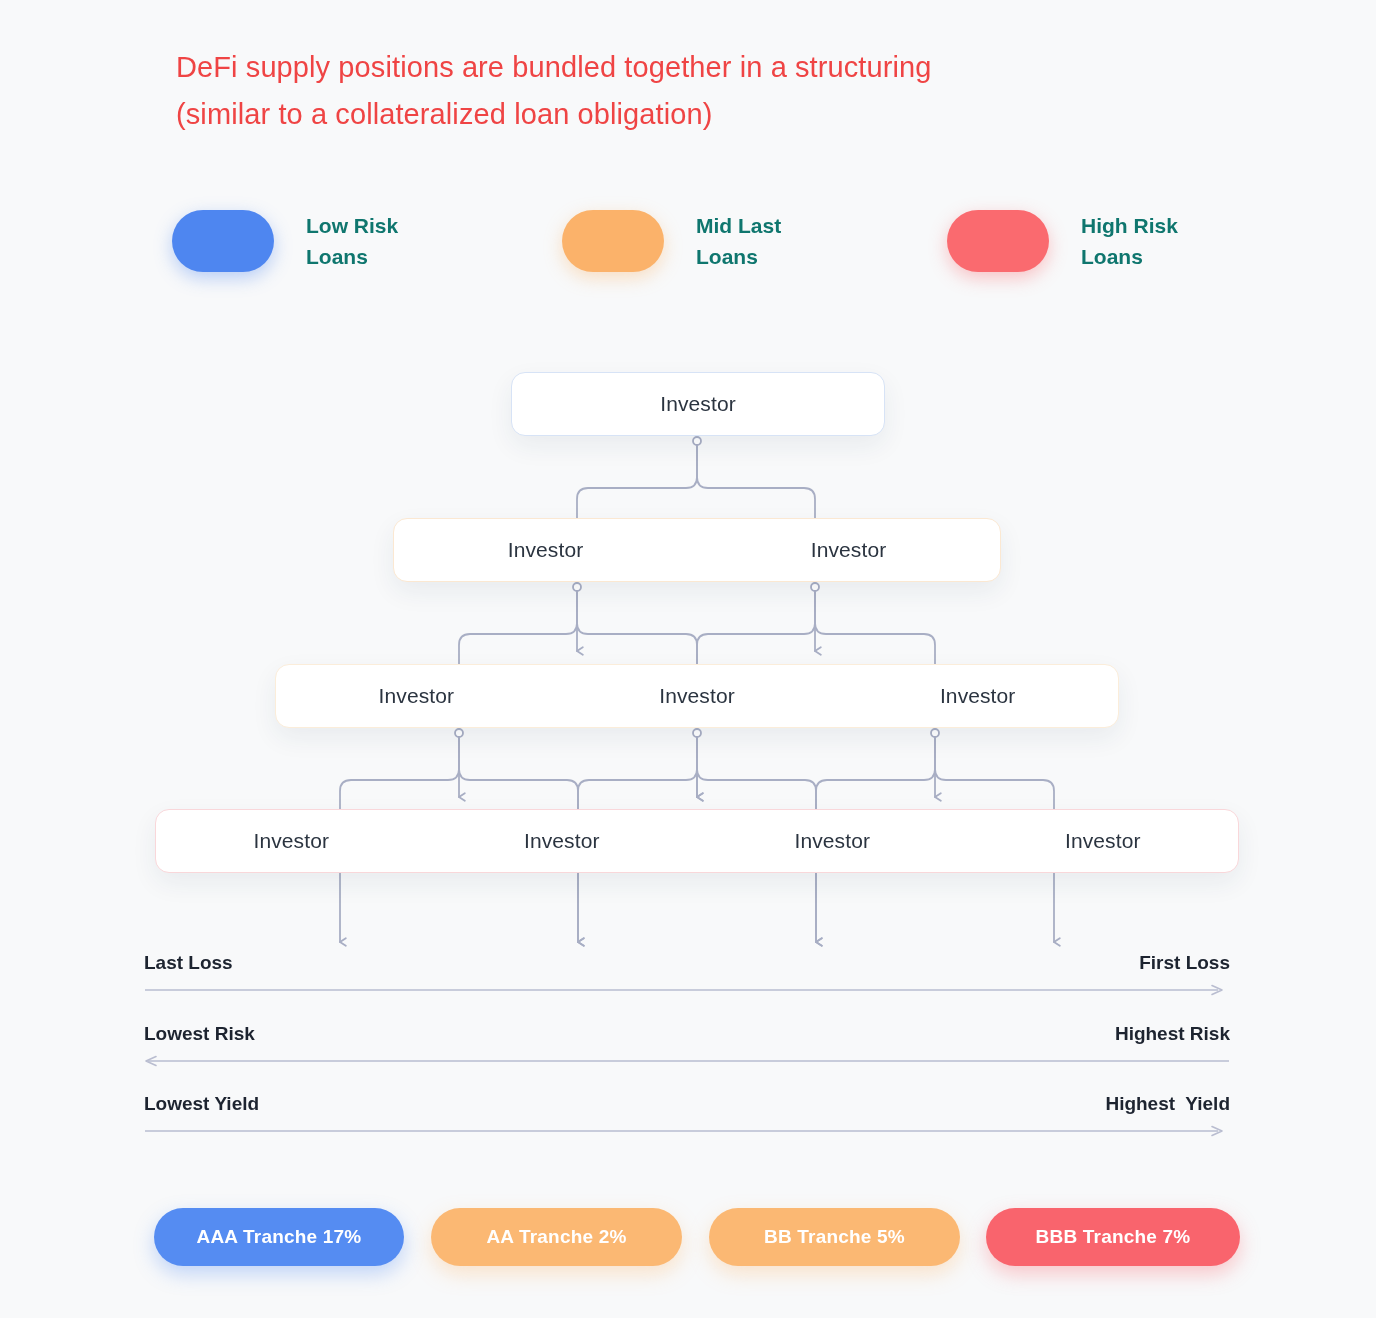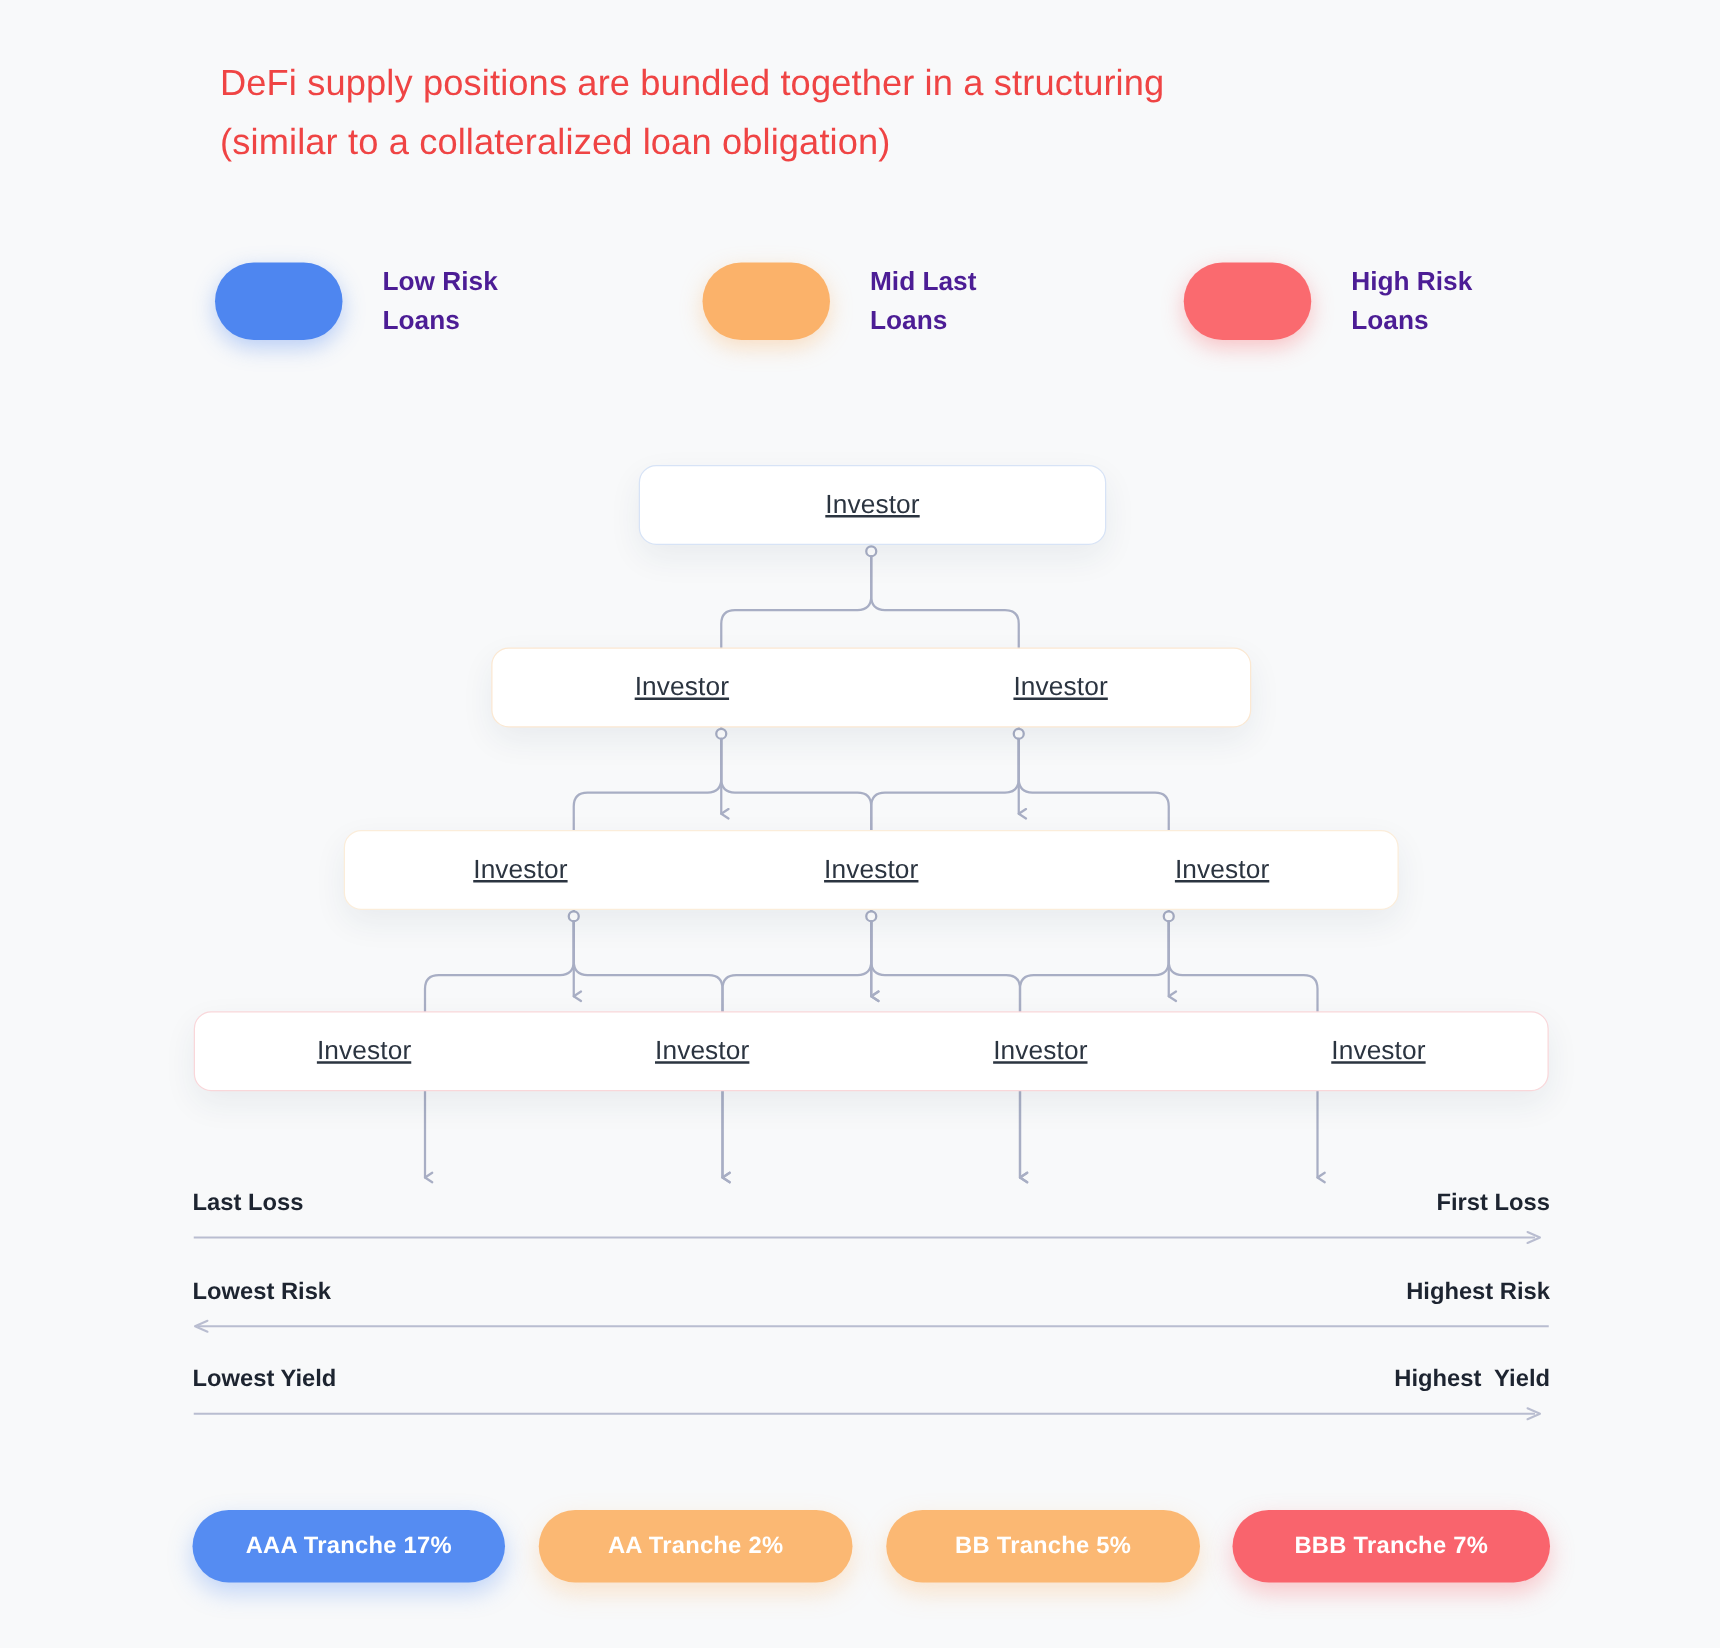--- a/index.html
+++ b/index.html
@@ -39,21 +39,21 @@
     width: 102px; height: 62px; border-radius: 31px; flex: 0 0 auto;
   }
   .legend-pill.blue   { background: #4e86f0; box-shadow: 0 6px 18px rgba(78,134,240,.38); }
   .legend-pill.orange { background: #fbb26a; box-shadow: 0 6px 18px rgba(251,178,106,.38); }
   .legend-pill.red    { background: #fa6a6f; box-shadow: 0 6px 18px rgba(250,106,111,.38); }
   .legend-label {
     margin-left: 32px;
     font-size: 21px;
     font-weight: 700;
     line-height: 31px;
-    color: #4c1d95;
+    color: #0f766e;
     white-space: pre-line;
   }
   .legend-item.i0 { left: 0px;   top: 0px; }
   .legend-item.i1 { left: 390px; top: 0px; }
   .legend-item.i2 { left: 775px; top: 0px; align-items: center; }
 
   
   .tree { position: absolute; left: 0; top: 0; width: 1376px; height: 1318px; pointer-events: none; }
   .tree svg { position: absolute; left: 0; top: 0; }
 
@@ -70,31 +70,30 @@
   .node-row.r2 { border: 1.6px solid #fbedda; }
   .node-row.r3 { border: 1.6px solid #f9d7da; }
 
   .node-cell {
     flex: 1 1 0;
     text-align: center;
     font-size: 21px;
     color: #2b3440;
     font-weight: 400;
     letter-spacing: .1px;
-    text-decoration: underline;
   }
 
   
   .row0 { left: 511px; top: 372px; width: 372px; height: 62px; }
   .row1 { left: 393px; top: 518px; width: 606px; height: 62px; }
   .row2 { left: 275px; top: 664px; width: 842px; height: 62px; }
   .row3 { left: 155px; top: 809px; width: 1082px; height: 62px; }
 
   
-  .axes { position: absolute; left: 154px; top: 952px; width: 1086px; height: 190px; }
+  .axes { position: absolute; left: 144px; top: 952px; width: 1086px; height: 190px; }
   .axis { position: absolute; left: 0; width: 1086px; height: 58px; }
   .axis.a0 { top: 0px; }
   .axis.a1 { top: 71px; }
   .axis.a2 { top: 141px; }
   .axis-left, .axis-right {
     position: absolute; top: 0;
     font-size: 19px; font-weight: 700; color: #1d2430; white-space: pre;
   }
   .axis-left  { left: 0; }
   .axis-right { right: 0; }

